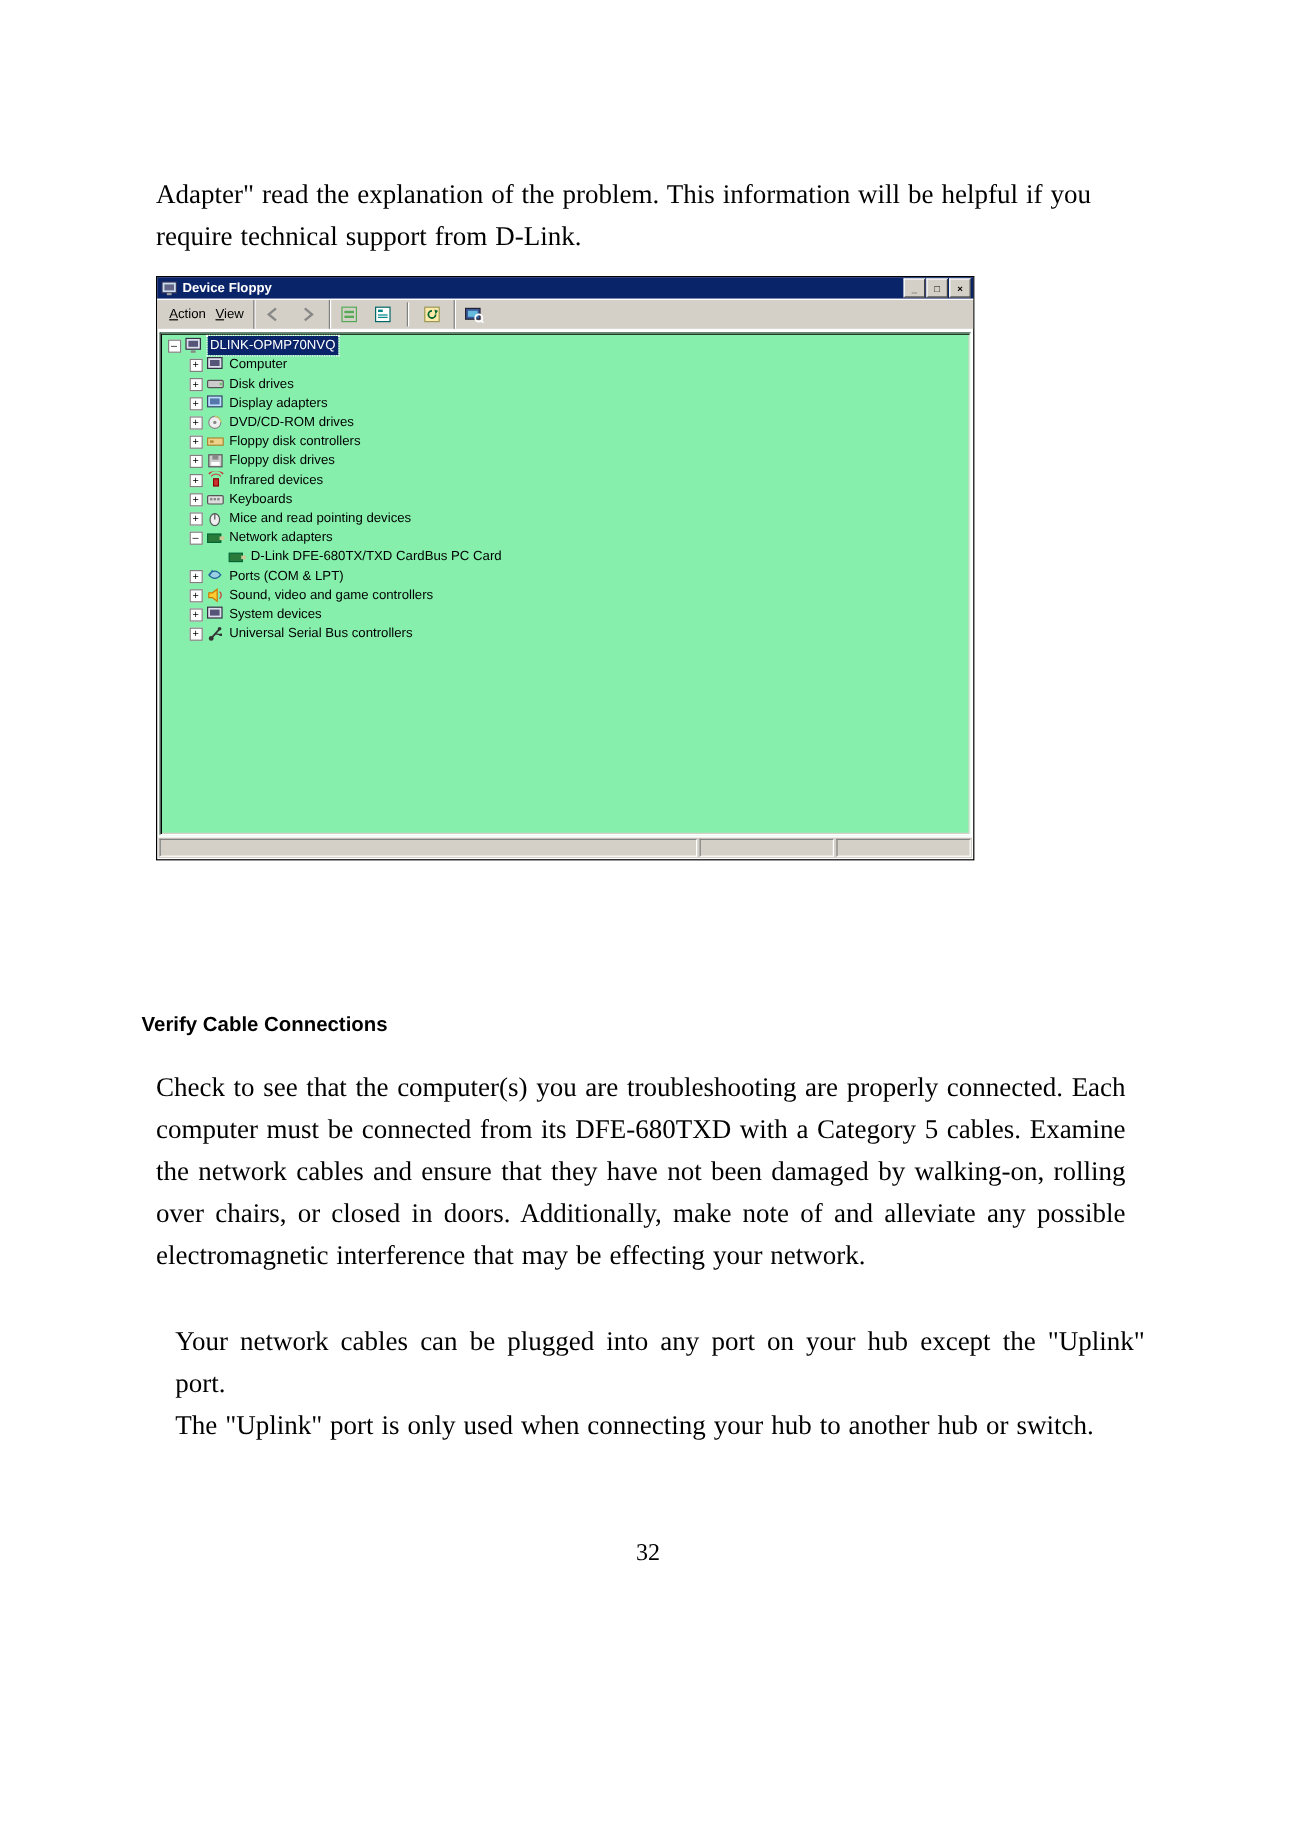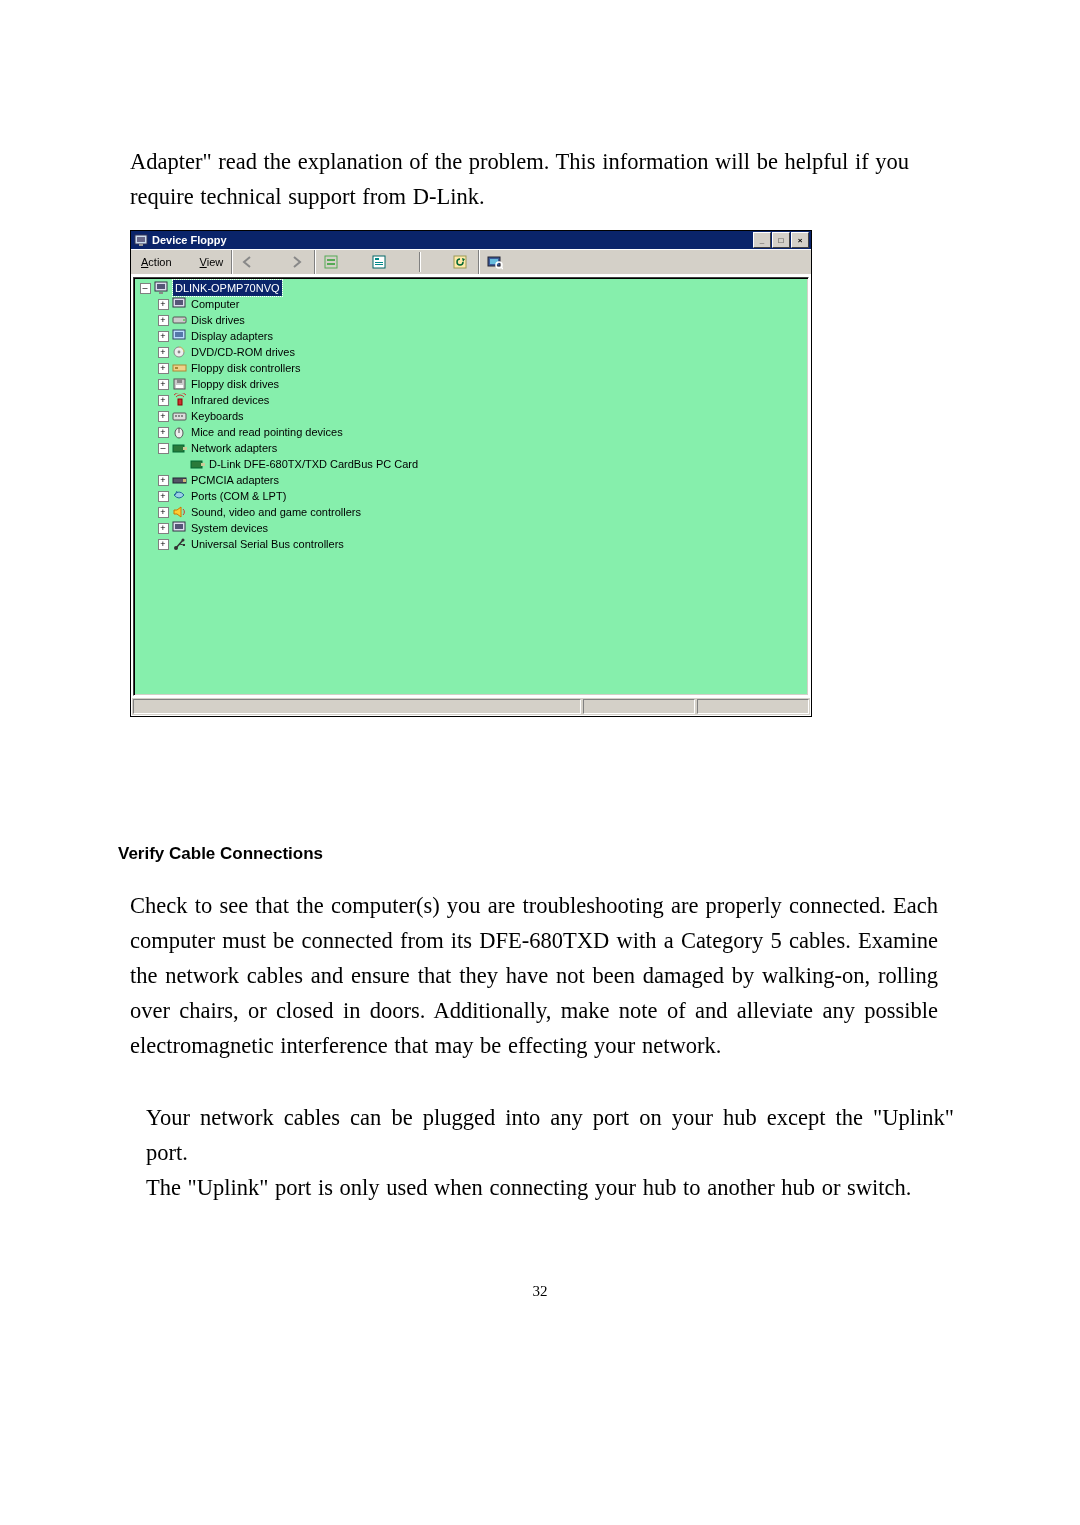--- a/index.html
+++ b/index.html
@@ -66,21 +66,21 @@
   .menubar {
     background: #d4d0c8;
     height: 24px;
     display: flex;
     align-items: stretch;
     border-top: 1px solid #fff;
   }
   .menu-section {
     display: flex; align-items: center;
     padding: 0 8px 0 6px;
-    gap: 28px;
+    gap: 8px;
     border-left: 1px solid #808080;
     box-shadow: inset 1px 0 0 #fff;
   }
   .menu-section:first-child { border-left: none; box-shadow: none; padding-left: 10px; }
   .menu-label u { text-decoration: underline; }
   .tb-btn {
     width: 20px; height: 20px;
     display: inline-flex; align-items: center; justify-content: center;
     color: #808080;
   }
@@ -150,21 +150,21 @@
     font-family: Arial, Helvetica, sans-serif;
     font-size: 17px;
     font-weight: bold;
   }
   .para2 { left: 130px; top: 889px; width: 808px; }
   .para3 { left: 146px; top: 1101px; width: 808px; }
   .pagenum {
     position: absolute;
     left: 0; width: 1080px; top: 1283px;
     text-align: center;
-    font-size: 15px;
+    font-size: 20px;
   }
 </style>
 </head>
 <body>
 
 <div class="page">
 
   <div class="body-text top-para">
     <span>Adapter" read the explanation of the problem. This information will be helpful if you</span><br>
     <span>require technical support  from D-Link.</span>
@@ -411,33 +411,20 @@
             </span>
           <span class="label">D-Link DFE-680TX/TXD CardBus PC Card</span>
         </div>
         <div class="node">
           <span class="dots-col"></span>
             <span class="dots-col">
               <span class="box plus"></span>
             </span>
           <span class="icon">
               <svg width="16" height="14" viewBox="0 0 16 14">
-                <rect x="1" y="5" width="13" height="5" fill="#556" stroke="#223"></rect>
-                <rect x="11" y="6" width="3" height="3" fill="#cb7"></rect>
-              </svg>
-            </span>
-          <span class="label">PCMCIA adapters</span>
-        </div>
-        <div class="node">
-          <span class="dots-col"></span>
-            <span class="dots-col">
-              <span class="box plus"></span>
-            </span>
-          <span class="icon">
-              <svg width="16" height="14" viewBox="0 0 16 14">
                 <path d="M2 6 q5 -6 10 0 q-5 6 -10 0 z" fill="#9ad0e4" stroke="#269"></path>
                 <line x1="3" y1="6" x2="5" y2="2" stroke="#269"></line>
               </svg>
             </span>
           <span class="label">Ports (COM &amp; LPT)</span>
         </div>
         <div class="node">
           <span class="dots-col"></span>
             <span class="dots-col">
               <span class="box plus"></span>

